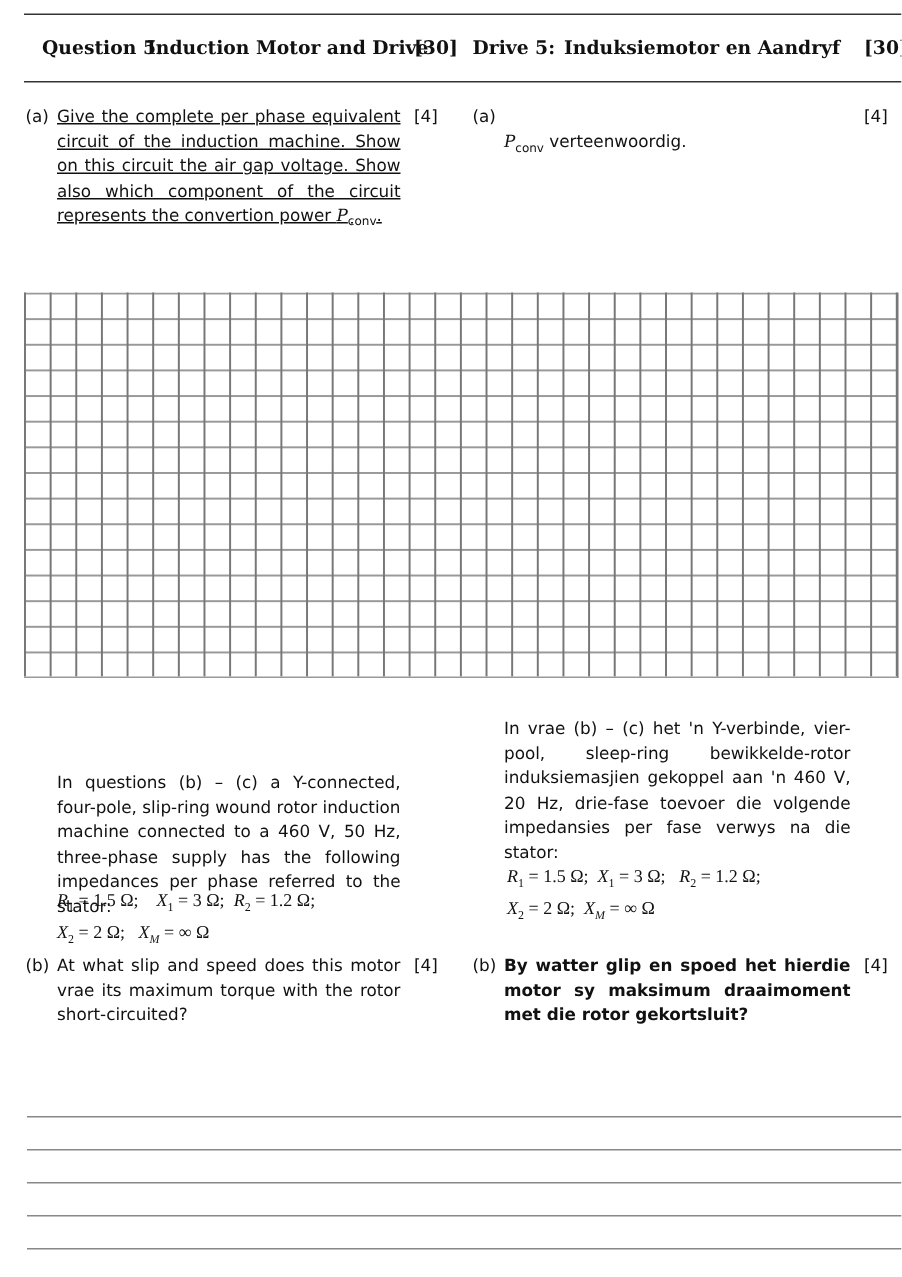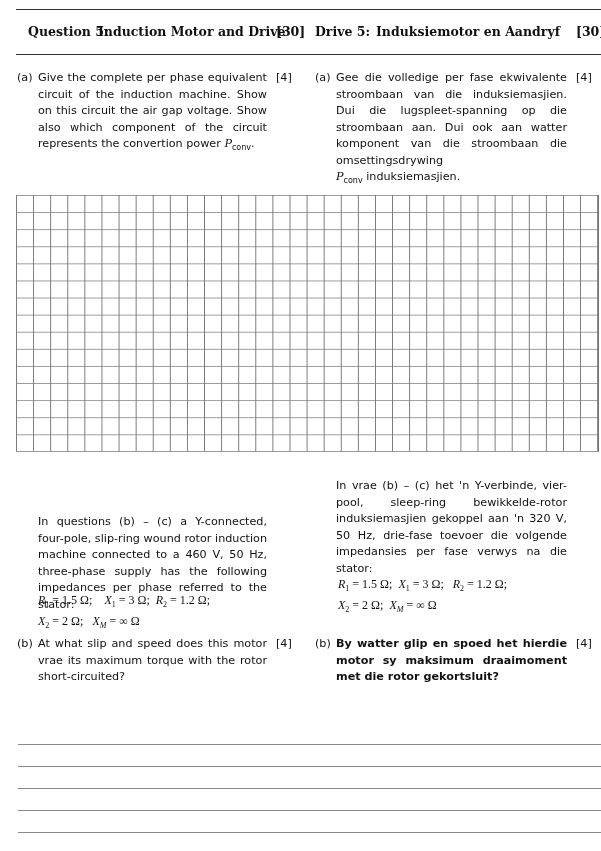--- a/index.html
+++ b/index.html
@@ -35,35 +35,35 @@
 </div>
 <div class="hdr">
   <span style="left:315px;">Drive 5:</span>
   <span style="left:376px;">Induksiemotor en Aandryf</span>
   <span style="left:576px;">[30]</span>
 </div>
 
 <div class="rule" style="top:54px;"></div>
 
 <span class="lbl" style="left:17px; top:70px;">(a)</span>
-<div class="txt" style="left:38px; top:70px; width:229px;">
+<div class="txt" style="left:38px; top:70px; width:229px;text-decoration:underline;">
   <span>Give the complete per phase equivalent circuit of the induction machine. Show on this circuit the air gap voltage. Show also which component of the circuit represents the convertion power </span><span class="pconv"><span>P</span><sub>conv</sub></span><span>.</span>
 </div>
 <span class="marks" style="left:276px; top:71px;">[4]</span>
 
 <span class="lbl" style="left:315px; top:70px;">(a)</span>
 <div class="txt" style="left:336px; top:70px; width:231px;">
-  <span>Gee die volledige per fase ekwivalente stroombaan van die induksiemasjien. Dui die lugspleet-spanning op die stroombaan aan. Dui ook aan watter komponent van die stroombaan die omsettingsdrywing</span><br><span class="pconv"><span>P</span><sub>conv</sub></span><span> induksiemasjien.</span>
+  <br><span class="pconv"><span>P</span><sub>conv</sub></span><span> verteenwoordig.</span>
 </div>
 <span class="marks" style="left:576px; top:71px;">[4]</span>
 
 <div class="grid"></div>
 
 <div class="txt" style="left:38px; top:478px; width:229px;margin-top:36px;">In questions (b) – (c) a Y-connected, four-pole, slip-ring wound rotor induction machine connected to a 460 V, 50 Hz, three-phase supply has the following impedances per phase referred to the stator:</div>
-<div class="txt" style="left:336px; top:478px; width:231px;">In vrae (b) – (c) het 'n Y-verbinde, vier-pool, sleep-ring bewikkelde-rotor induksiemasjien gekoppel aan 'n 320 V, 50 Hz, drie-fase toevoer die volgende impedansies per fase verwys na die stator:</div>
+<div class="txt" style="left:336px; top:478px; width:231px;">In vrae (b) – (c) het 'n Y-verbinde, vier-pool, sleep-ring bewikkelde-rotor induksiemasjien gekoppel aan 'n 460 V, 20 Hz, drie-fase toevoer die volgende impedansies per fase verwys na die stator:</div>
 
 <div class="math" style="left:38px; top:592px;">
   <i>R</i><sub>1</sub> = 1.5 Ω;&nbsp;&nbsp;&nbsp; <i>X</i><sub>1</sub> = 3 Ω;&nbsp; <i>R</i><sub>2</sub> = 1.2 Ω;<br>
   <i>X</i><sub>2</sub> = 2 Ω;&nbsp;&nbsp; <i>X<sub>M</sub></i> = ∞ Ω
 </div>
 
 <div class="math" style="left:338px; top:576px;">
   <i>R</i><sub>1</sub> = 1.5 Ω;&nbsp; <i>X</i><sub>1</sub> = 3 Ω;&nbsp;&nbsp; <i>R</i><sub>2</sub> = 1.2 Ω;<br>
   <i>X</i><sub>2</sub> = 2 Ω;&nbsp; <i>X<sub>M</sub></i> = ∞ Ω
 </div>

